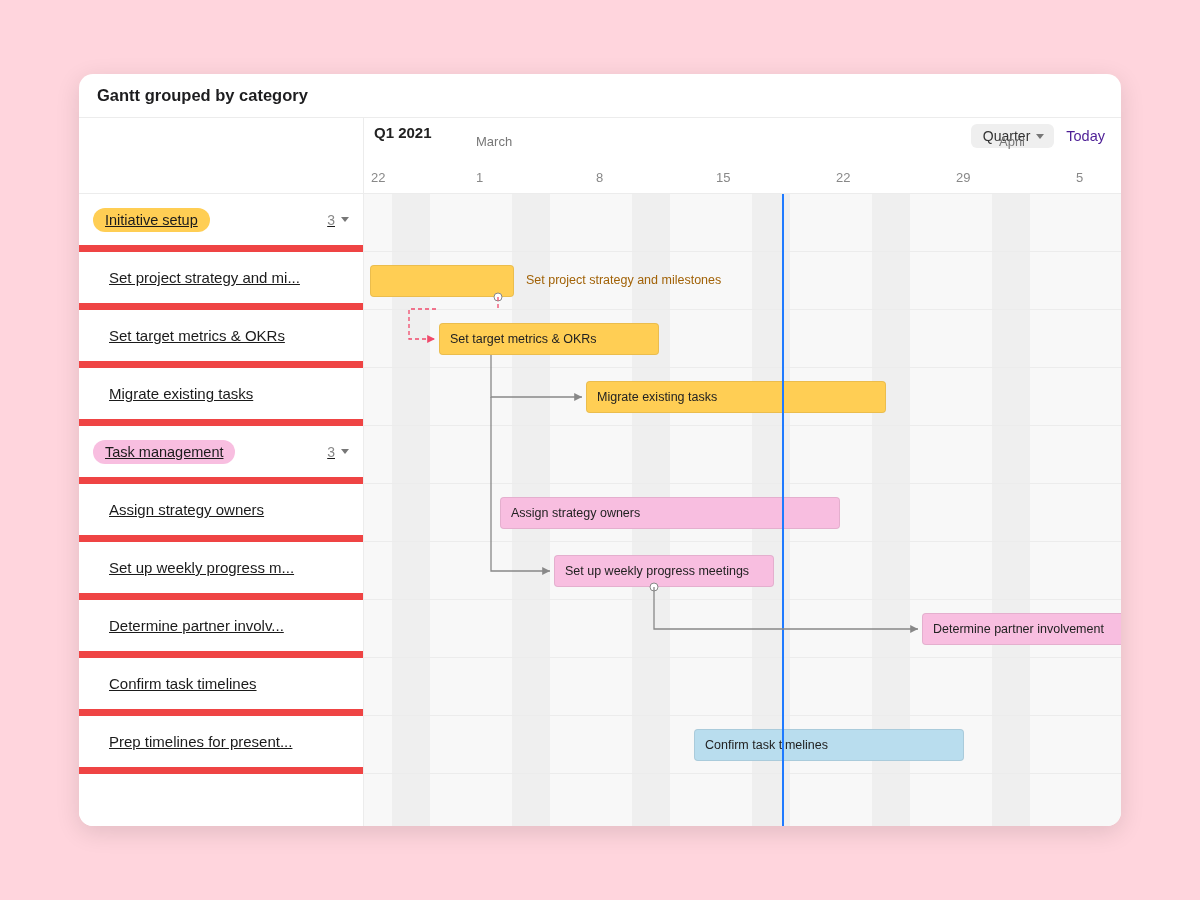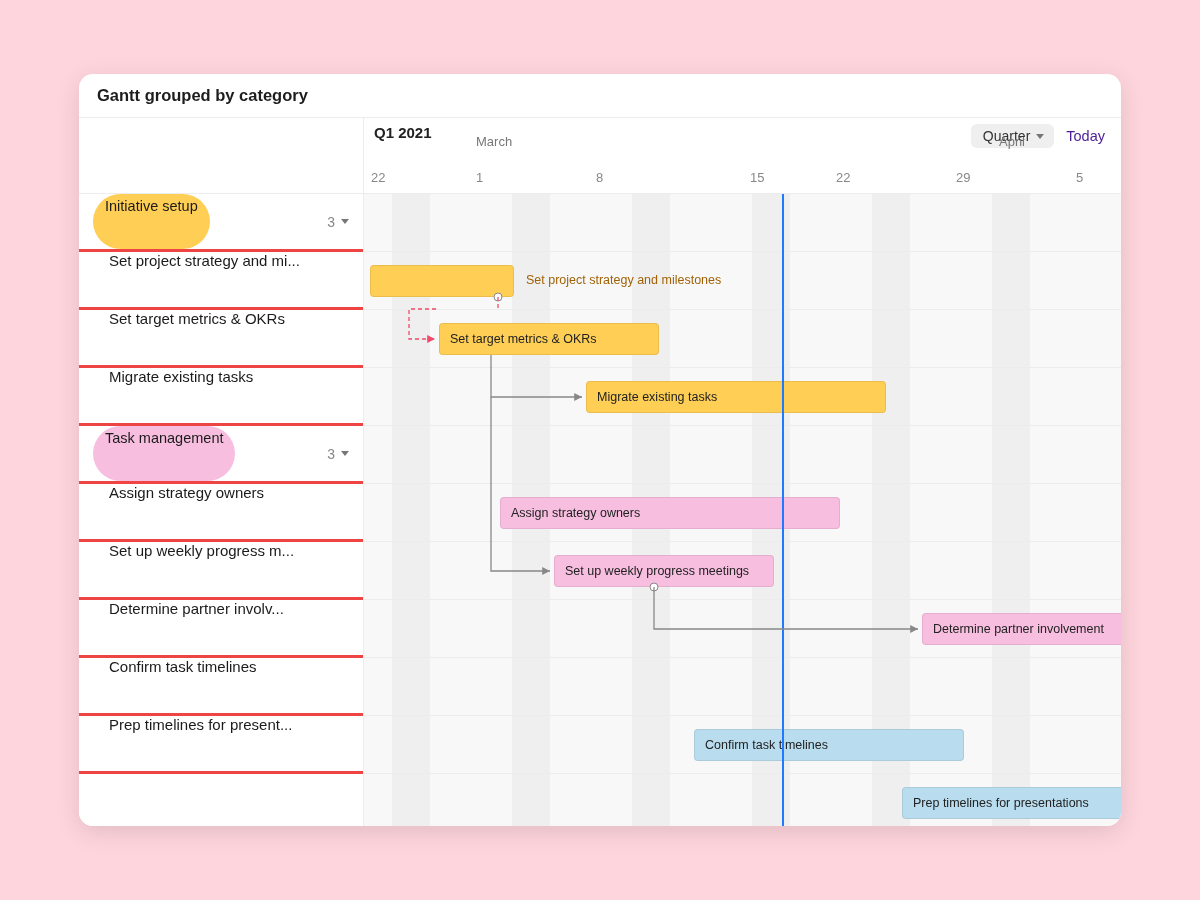--- a/index.html
+++ b/index.html
@@ -112,28 +112,30 @@
     right: 0;
     top: 0;
     bottom: 0;
     background: #f8f8f8;
   }
   
   .stripe { position: absolute; top: 0; bottom: 0; background: #efefef; }
   
   .row-block {
     height: 58px;
-    border-bottom: 3px solid #ef4444;
-    display: flex;
+    border-bottom: 7px solid #ef4444;
+    display: flex;
+    align-items: center;
     padding: 0 14px;
     font-size: 15px;
     color: #1b1b1b;
     overflow: hidden;
     white-space: nowrap;
     text-overflow: ellipsis;
+    text-decoration: underline;
   }
   .row-block.task { padding-left: 30px; }
   .group-pill {
     border-radius: 999px;
     padding: 4px 12px;
     font-size: 14.5px;
     font-weight: 500;
   }
   .group-count {
     margin-left: auto;
@@ -206,21 +208,21 @@
       <div class="today-btn">Today</div>
     </div>
     <div class="month-row" id="month-row">
         <span class="month-lbl" style="left: 112px;">March</span>
         <span class="month-lbl" style="left: 635px;">April</span>
       </div>
     <div class="day-row" id="day-row">
         <span class="day-lbl" style="left: 7px;">22</span>
         <span class="day-lbl" style="left: 112px;">1</span>
         <span class="day-lbl" style="left: 232px;">8</span>
-        <span class="day-lbl" style="left: 352px; margin-left: 34px;">15</span>
+        <span class="day-lbl" style="left: 352px;">15</span>
         <span class="day-lbl" style="left: 472px;">22</span>
         <span class="day-lbl" style="left: 592px;">29</span>
         <span class="day-lbl" style="left: 712px;">5</span>
       </div>
   </div>
 
   <div class="body">
     <div class="left-col" id="left-col">
         <div class="row-block">
           <span class="group-pill" style="background: rgb(255, 206, 84);">Initiative setup</span>
@@ -264,21 +266,20 @@
         <div class="row-line" style="top: 521px;"></div>
         <div class="row-line" style="top: 579px;"></div>
         <div class="bar yellow" style="left: 6px; width: 144px; top: 71px;"></div>
         <div class="bar-external-label" style="left: 162px; top: 79px;">Set project strategy and milestones</div>
         <div class="bar yellow" style="left: 75px; width: 220px; top: 129px;">Set target metrics &amp; OKRs</div>
         <div class="bar yellow" style="left: 222px; width: 300px; top: 187px;">Migrate existing tasks</div>
         <div class="bar pink" style="left: 136px; width: 340px; top: 303px;">Assign strategy owners</div>
         <div class="bar pink" style="left: 190px; width: 220px; top: 361px;">Set up weekly progress meetings</div>
         <div class="bar pink" style="left: 558px; width: 210px; top: 419px;">Determine partner involvement</div>
         <div class="bar blue" style="left: 330px; width: 270px; top: 535px;">Confirm task timelines</div>
-        <div class="bar blue" style="left: 538px; width: 230px; top: 593px;">Prep timelines for presentations</div>
         <div class="today-line" style="left: 418px;"></div>
         <svg class="overlay">
           <defs>
             <marker id="arrGray" markerWidth="8" markerHeight="8" refX="6" refY="3" orient="auto">
               <path d="M0,0 L6,3 L0,6 Z" fill="#888"></path>
             </marker>
             <marker id="arrRed" markerWidth="8" markerHeight="8" refX="6" refY="3" orient="auto">
               <path d="M0,0 L6,3 L0,6 Z" fill="#F04A6B"></path>
             </marker>
           </defs>

